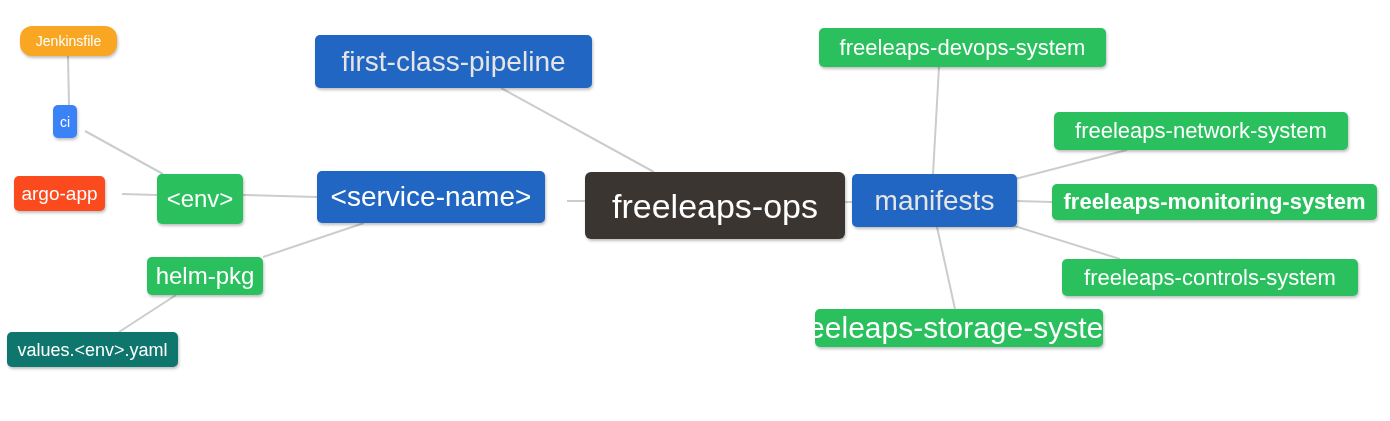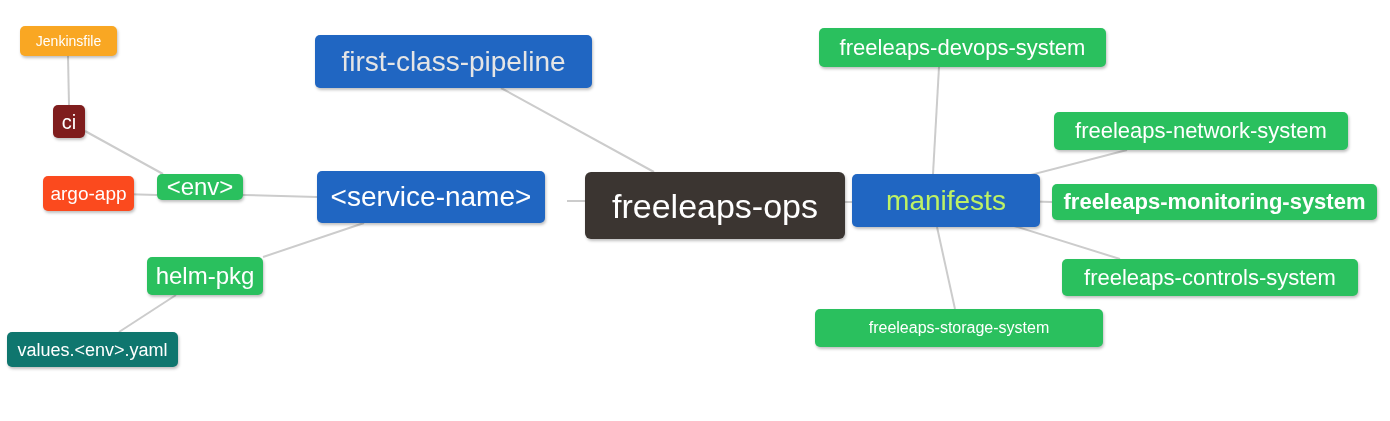--- a/index.html
+++ b/index.html
@@ -49,29 +49,29 @@
     <line x1="567" y1="201" x2="585" y2="201" stroke="#cccccc"></line>
     <line x1="501" y1="88" x2="654" y2="172" stroke="#cccccc"></line>
     <line x1="845" y1="202" x2="852" y2="202" stroke="#cccccc"></line>
     <line x1="939" y1="67" x2="933" y2="174" stroke="#cccccc"></line>
     <line x1="1011" y1="180" x2="1127" y2="150" stroke="#cccccc"></line>
     <line x1="1011" y1="201" x2="1052" y2="202" stroke="#cccccc"></line>
     <line x1="1011" y1="225" x2="1120" y2="259" stroke="#cccccc"></line>
     <line x1="937" y1="227" x2="955" y2="309" stroke="#cccccc"></line>
   </svg>
 
-  <div class="node" style="left: 20px; top: 26px; width: 97px; height: 30px; font-size: 14px; background-color: rgb(249, 167, 35); color: rgb(255, 255, 255);">Jenkinsfile</div>
-  <div class="node" style="left: 53px; top: 105px; width: 32px; height: 33px; font-size: 20px; background-color: #7f1d1d; color: rgb(255, 255, 255);">ci</div>
-  <div class="node" style="left: 43px; top: 176px; width: 91px; height: 35px; font-size: 19px; background-color: rgb(251, 74, 30); color: rgb(255, 255, 255);">argo-app</div>
-  <div class="node" style="left: 157px; top: 174px; width: 86px; height: 26px; font-size: 24px; background-color: rgb(42, 192, 94); color: rgb(255, 255, 255);">&lt;env&gt;</div>
+  <div class="node" style="left: 20px; top: 26px; width: 97px; height: 30px; font-size: 14px; background-color: rgb(249, 167, 35); color: rgb(255, 255, 255); border-radius: 12px;">Jenkinsfile</div>
+  <div class="node" style="left: 53px; top: 105px; width: 24px; height: 33px; font-size: 14px; background-color: #3b82f6; color: rgb(255, 255, 255);">ci</div>
+  <div class="node" style="left: 14px; top: 176px; width: 91px; height: 35px; font-size: 19px; background-color: rgb(251, 74, 30); color: rgb(255, 255, 255);">argo-app</div>
+  <div class="node" style="left: 157px; top: 174px; width: 86px; height: 50px; font-size: 24px; background-color: rgb(42, 192, 94); color: rgb(255, 255, 255);">&lt;env&gt;</div>
   <div class="node" style="left: 315px; top: 35px; width: 277px; height: 53px; font-size: 28px; background-color: rgb(32, 102, 194); color: #e5e5e5;">first-class-pipeline</div>
   <div class="node" style="left: 317px; top: 171px; width: 228px; height: 52px; font-size: 28px; background-color: rgb(32, 102, 194); color: rgb(255, 255, 255);">&lt;service-name&gt;</div>
   <div class="node" style="left: 147px; top: 257px; width: 116px; height: 38px; font-size: 24px; background-color: rgb(42, 192, 94); color: rgb(255, 255, 255);">helm-pkg</div>
   <div class="node" style="left: 7px; top: 332px; width: 171px; height: 35px; font-size: 18px; background-color: #0f766e; color: rgb(255, 255, 255);">values.&lt;env&gt;.yaml</div>
   <div class="node root" style="left: 585px; top: 172px; width: 260px; height: 67px; font-size: 34px; background-color: rgb(59, 53, 49); color: rgb(255, 255, 255);">freeleaps-ops</div>
-  <div class="node" style="left: 852px; top: 174px; width: 188px; height: 53px; font-size: 28px; background-color: rgb(32, 102, 194); color: #bef264;">manifests</div>
+  <div class="node" style="left: 852px; top: 174px; width: 165px; height: 53px; font-size: 28px; background-color: rgb(32, 102, 194); color: #e5e5e5;">manifests</div>
   <div class="node" style="left: 797px; top: 28px; width: 287px; height: 39px; font-size: 22px; background-color: rgb(42, 192, 94); color: rgb(255, 255, 255); margin-left: 22px;">freeleaps-devops-system</div>
   <div class="node" style="left: 1054px; top: 112px; width: 294px; height: 38px; font-size: 22px; background-color: rgb(42, 192, 94); color: rgb(255, 255, 255);">freeleaps-network-system</div>
   <div class="node" style="left: 1052px; top: 184px; width: 325px; height: 36px; font-size: 22px; background-color: rgb(42, 192, 94); color: rgb(255, 255, 255); font-weight: bold;">freeleaps-monitoring-system</div>
   <div class="node" style="left: 1062px; top: 259px; width: 296px; height: 37px; font-size: 22px; background-color: rgb(42, 192, 94); color: rgb(255, 255, 255);">freeleaps-controls-system</div>
-  <div class="node" style="left: 815px; top: 309px; width: 288px; height: 38px; font-size: 16px; background-color: rgb(42, 192, 94); color: rgb(255, 255, 255);">freeleaps-storage-system</div>
+  <div class="node" style="left: 815px; top: 309px; width: 288px; height: 38px; font-size: 30px; background-color: rgb(42, 192, 94); color: rgb(255, 255, 255);">freeleaps-storage-system</div>
 
 </div>
 
 </body></html>

